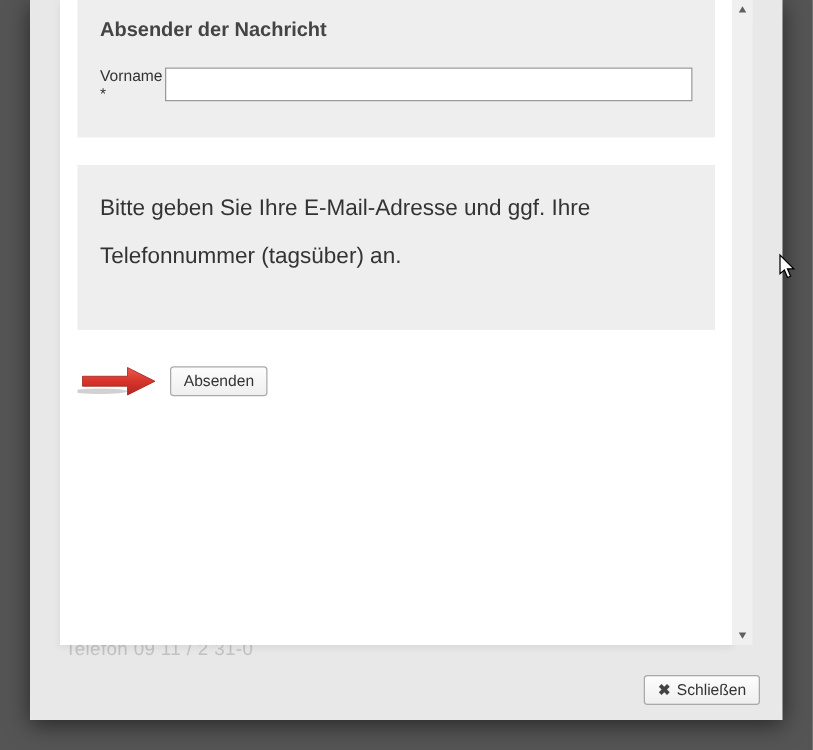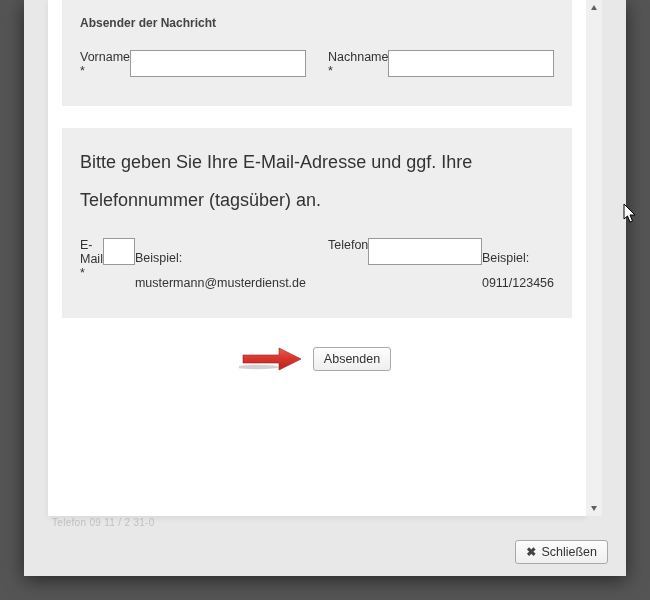--- a/index.html
+++ b/index.html
@@ -24,21 +24,21 @@
   }
   .modal-under-footer {
     position: absolute;
     bottom: 12px; right: 18px;
   }
   .under-text {
     position: absolute;
     bottom: 48px;
     left: 28px;
     color: #c2c2c2;
-    font-size: 10px;
+    font-size: 15px;
     letter-spacing: 0.3px;
   }
   .white-panel {
     position: absolute;
     left: 24px; right: 40px;
     top: 0;
     height: 516px;
     background: #fff;
     box-shadow: 0 2px 6px rgba(0,0,0,0.08);
     padding: 0 14px 18px 14px;
@@ -65,21 +65,21 @@
   .scroll-arrow.up { top: 0; }
   .scroll-arrow.down { top: 500px; }
   .section {
     background: #eeeeee;
     padding: 16px 18px 22px 18px;
     margin-bottom: 22px;
   }
   .section-title {
     font-weight: bold;
     color: #444;
-    font-size: 12px;
+    font-size: 16px;
     margin-bottom: 20px;
   }
   .section-desc {
     font-size: 18px;
     color: #333;
     line-height: 2.1;
     margin-bottom: 18px;
   }
   .row {
     display: flex;
@@ -105,21 +105,21 @@
     padding: 2px 6px;
   }
   .hint {
     font-size: 12.5px;
     color: #333;
     margin-top: 8px;
     line-height: 2.0;
   }
   .submit-row {
     display: flex;
-    justify-content: center;
+    justify-content: flex-start;
     align-items: center;
     padding: 4px 4px 0 0;
     gap: 8px;
   }
   .arrow-svg {
     width: 66px;
     height: 30px;
   }
   .btn {
     background: linear-gradient(#fdfdfd,#efefef);
@@ -158,41 +158,25 @@
 
     <div class="white-panel">
 
       <div class="section">
         <div class="section-title">Absender der Nachricht</div>
         <div class="row">
           <div class="field">
             <div class="label">Vorname *</div>
             <input type="text" class="text-input" style="">
           </div>
-          <div class="field">
-            <div class="label">Nachname *</div>
-            <input type="text" class="text-input" style="">
-          </div>
         </div>
       </div>
 
       <div class="section">
         <div class="section-desc">Bitte geben Sie Ihre E-Mail-Adresse und ggf. Ihre Telefonnummer (tagsüber) an.</div>
-        <div class="row">
-          <div class="field">
-            <div class="label">E-Mail *</div>
-            <input type="text" class="text-input" style="">
-            <div class="hint">Beispiel: mustermann@musterdienst.de</div>
-          </div>
-          <div class="field">
-            <div class="label">Telefon</div>
-            <input type="text" class="text-input" style="">
-            <div class="hint">Beispiel: 0911/123456</div>
-          </div>
-        </div>
       </div>
 
       <div class="submit-row">
         <svg class="arrow-svg" viewBox="0 0 66 30">
           <defs>
             <linearGradient id="ag" x1="0" y1="0" x2="0" y2="1">
               <stop offset="0" stop-color="#e85a50"></stop>
               <stop offset="0.5" stop-color="#d7342b"></stop>
               <stop offset="1" stop-color="#b5261f"></stop>
             </linearGradient>

